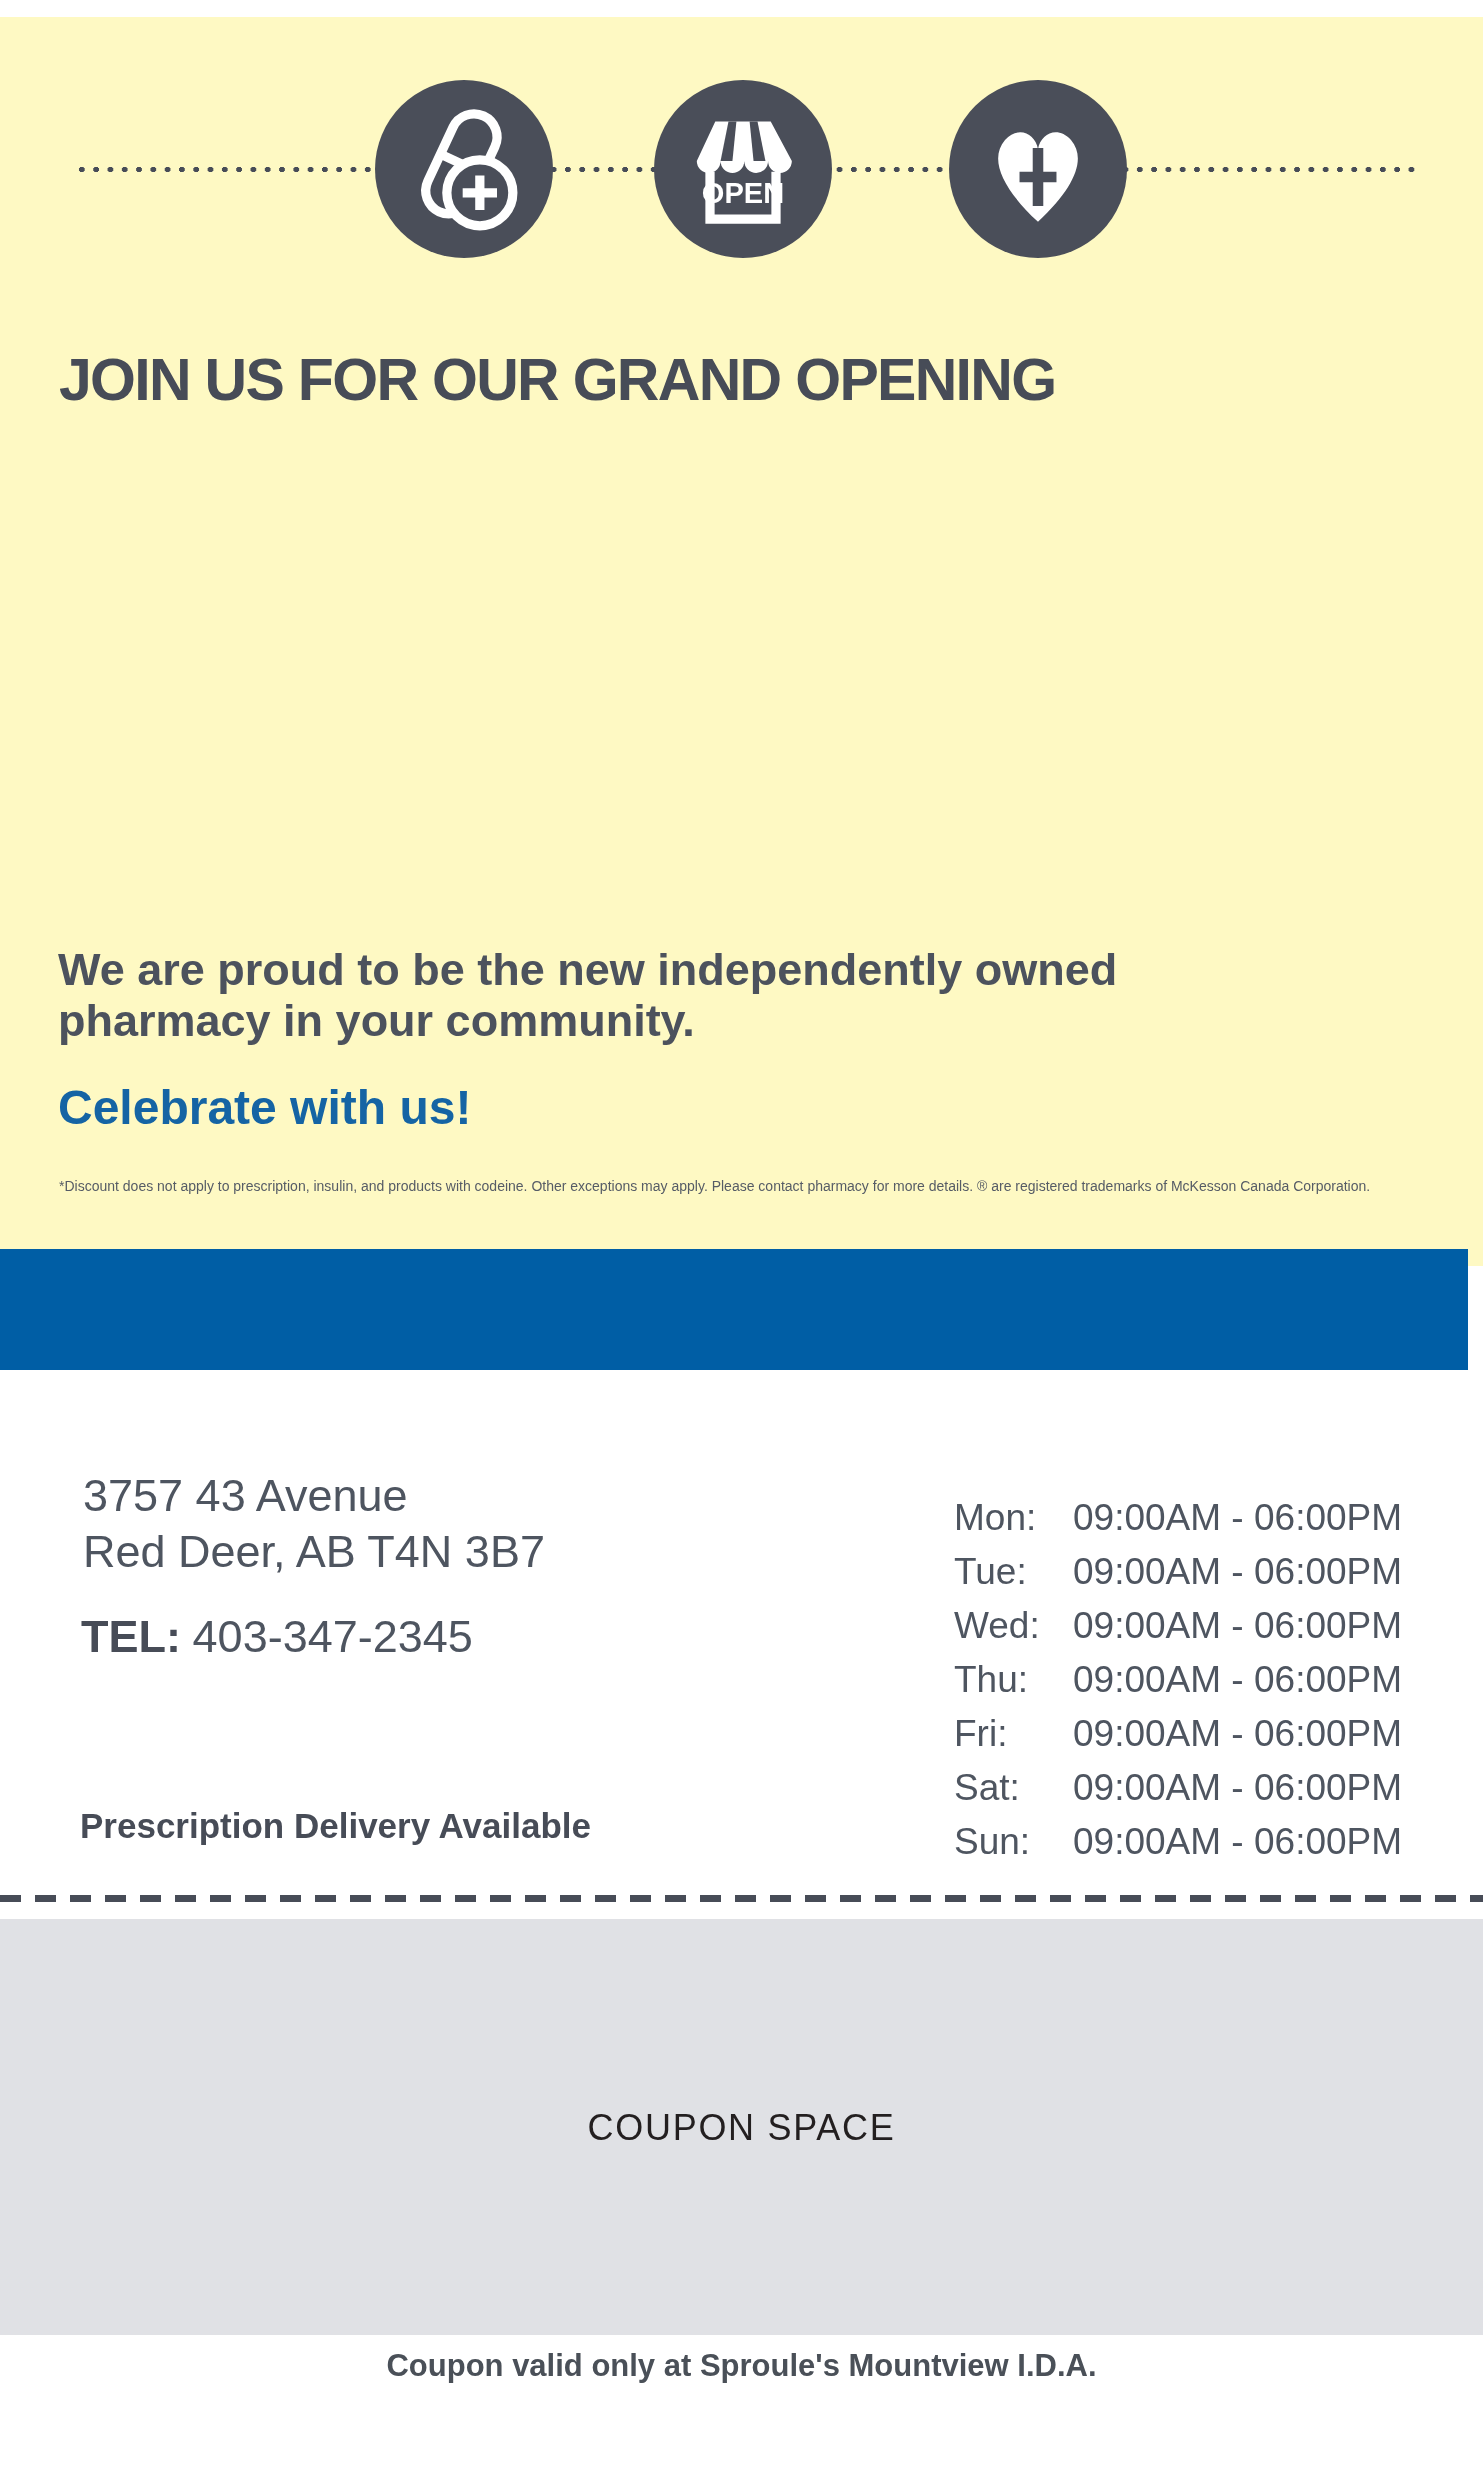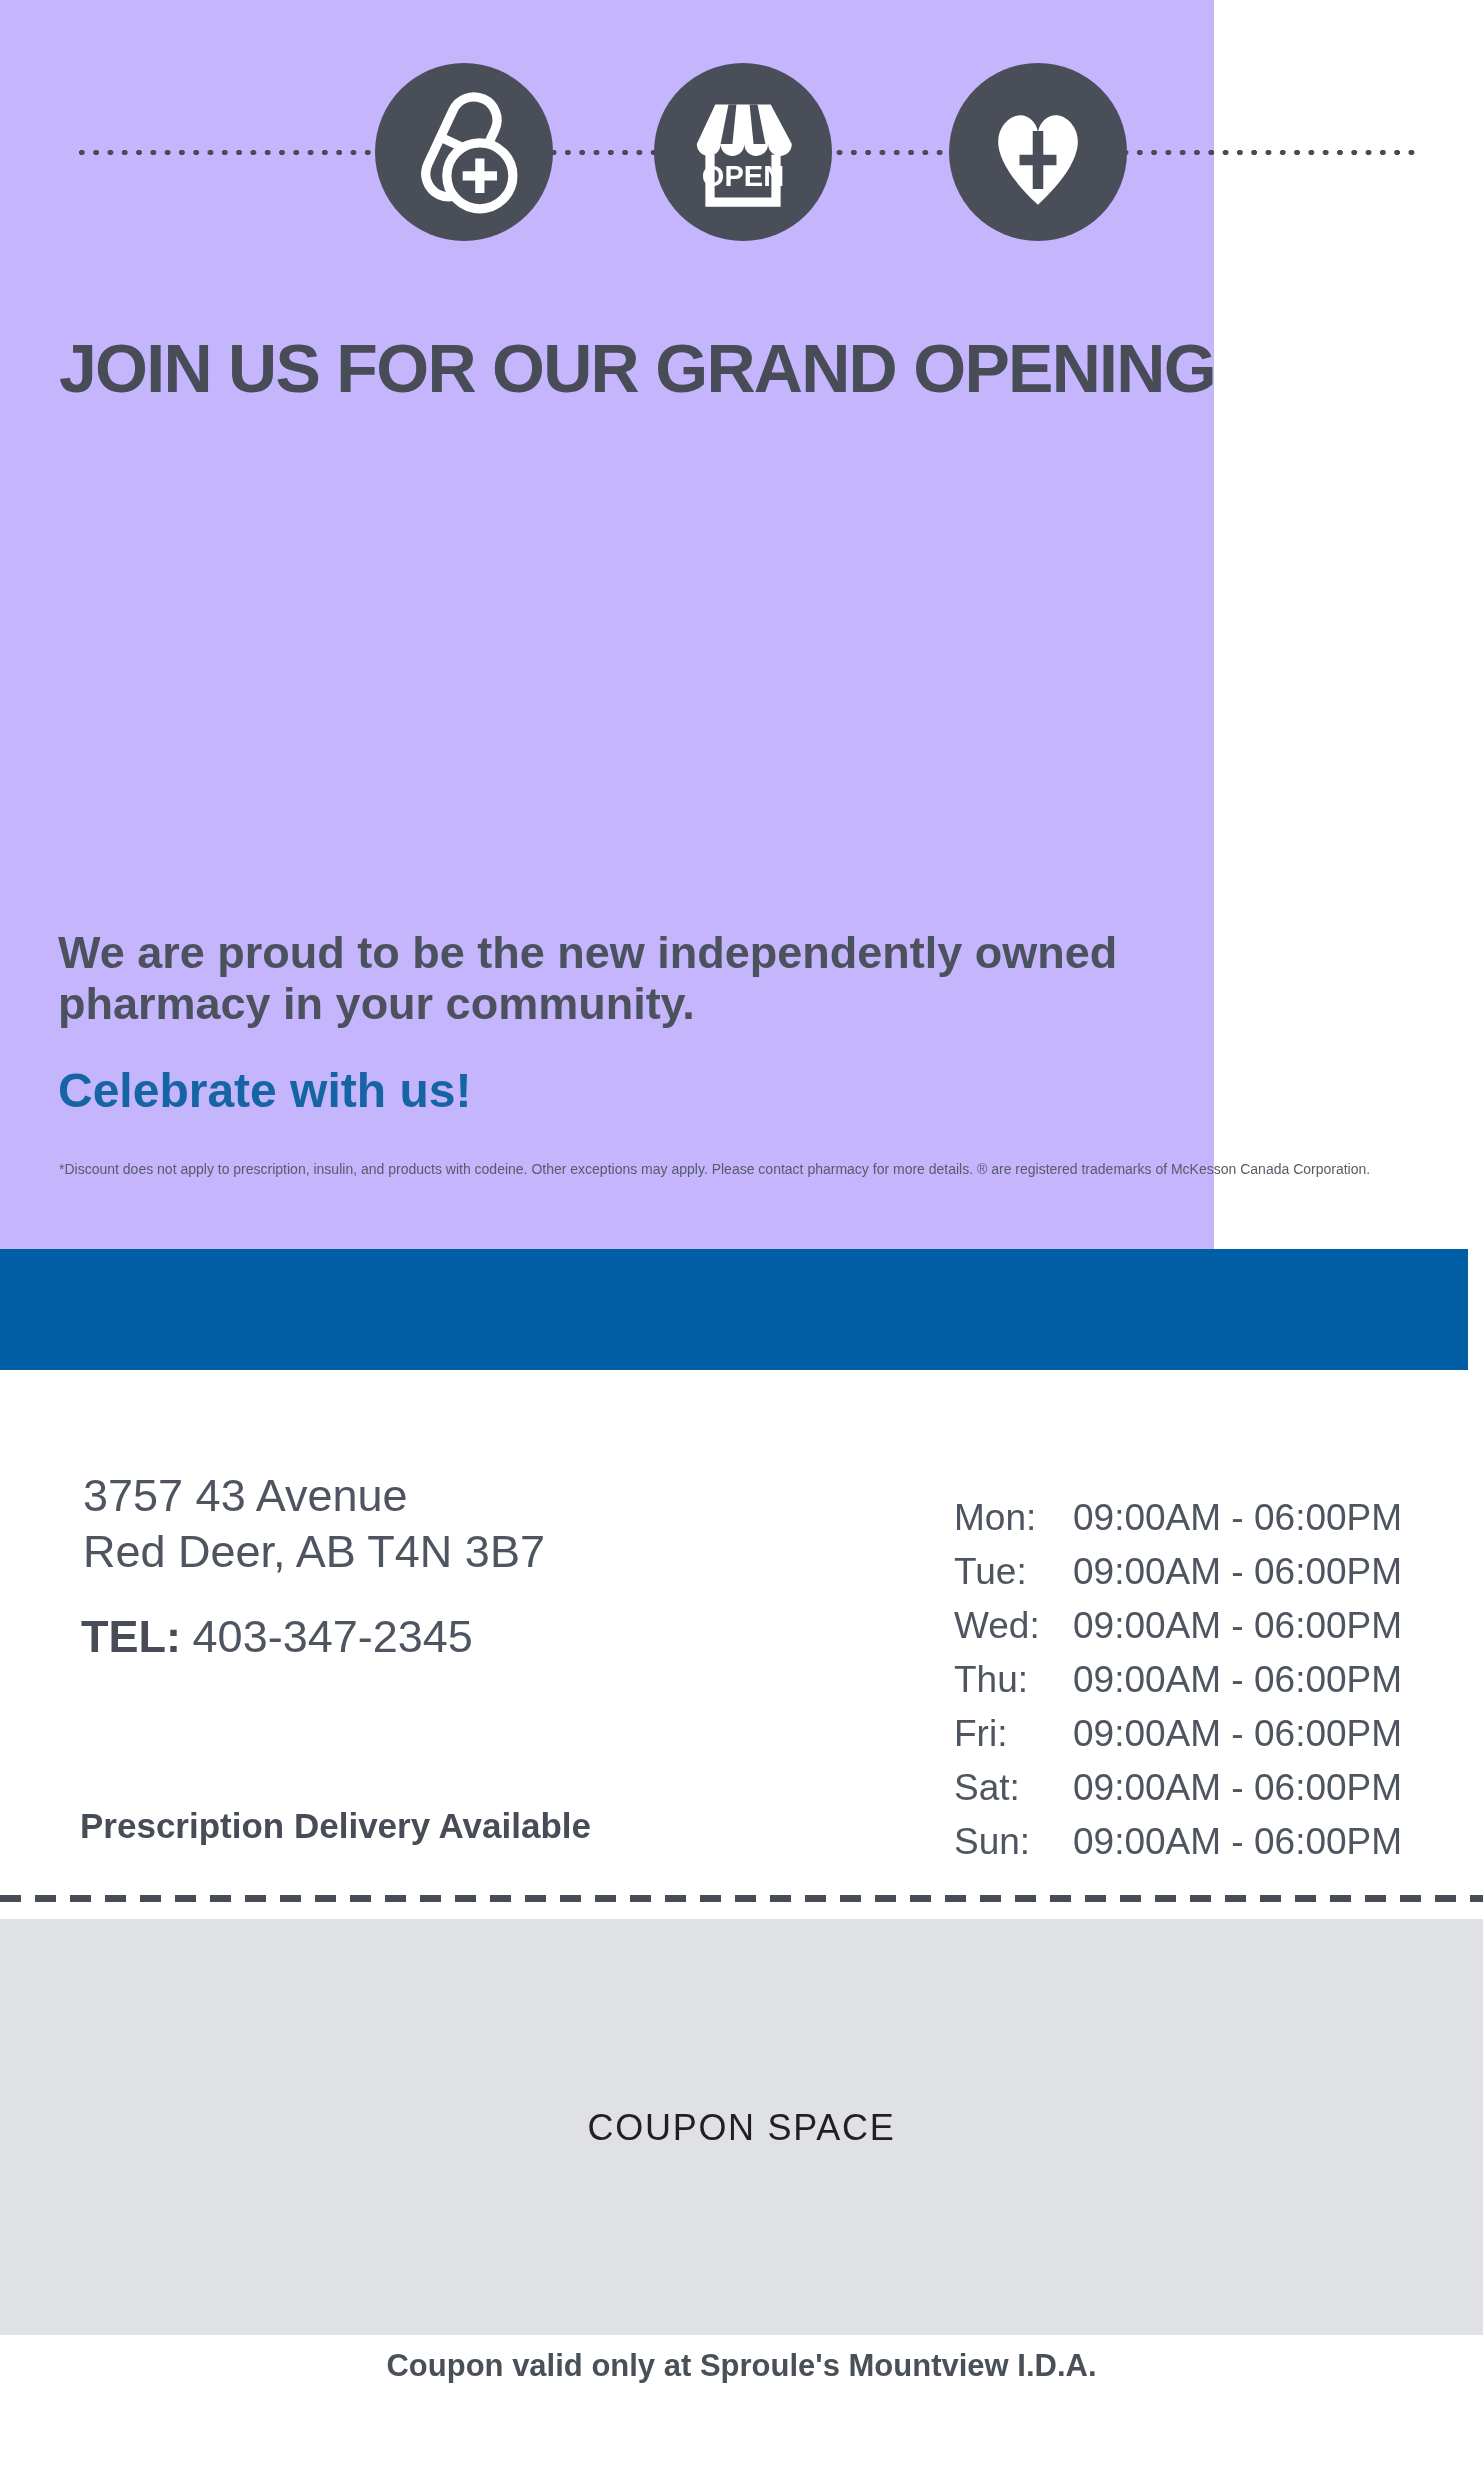--- a/index.html
+++ b/index.html
@@ -1,27 +1,27 @@
 <!DOCTYPE html>
 <html style="font-size:13.2px"><head>
 <meta charset="utf-8">
 <style>
   html,body{margin:0;padding:0;background:#888;}
   .page{position:relative;width:1483px;height:2475px;background:#ffffff;
         font-family:"Liberation Sans",sans-serif;overflow:hidden;}
-  .top-panel{position:absolute;left:0;top:0;width:1214px;height:1249px;background:#c4b5fd;}
+  .top-panel{position:absolute;left:0;top:17px;width:1483px;height:1249px;background:#fef9c3;}
   .dotted-line{position:absolute;left:78px;top:149px;width:1340px;height:7.4px;
         background-image:radial-gradient(circle 3.1px at 3.7px 3.7px,#474c57 2.9px,rgba(0,0,0,0) 3.1px);
         background-size:14.3px 7.4px;background-repeat:repeat-x;}
   .icon-circle{position:absolute;top:63px;width:178px;height:178px;border-radius:50%;
         background:#4a4e59;display:flex;align-items:center;justify-content:center;}
   .icon-circle svg{width:132px;height:132px;}
   #icon-pills{left:375px;} #icon-store{left:654px;} #icon-heart{left:949px;}
 
-  .headline{position:absolute;left:59px;top:329px;font-size:68px;font-weight:bold;
+  .headline{position:absolute;left:59px;top:329px;font-size:59px;font-weight:bold;
         letter-spacing:-1.7px;color:#474c57;white-space:nowrap;}
   .intro{position:absolute;left:58px;top:927px;font-size:45px;font-weight:bold;
         line-height:51px;color:#4c525d;white-space:pre-line;}
   .celebrate{position:absolute;left:58px;top:1063px;font-size:48px;font-weight:bold;color:#1564a4;}
   .disclaimer{position:absolute;left:59px;top:1157px;width:1380px;font-size:14px;
         line-height:25.6px;color:#565c66;}
 
   .blue-bar{position:absolute;left:0;top:1249px;width:1468px;height:121px;background:#005ea5;}
 
   .info{position:absolute;left:0;top:1370px;width:1483px;height:526px;background:#ffffff;}

